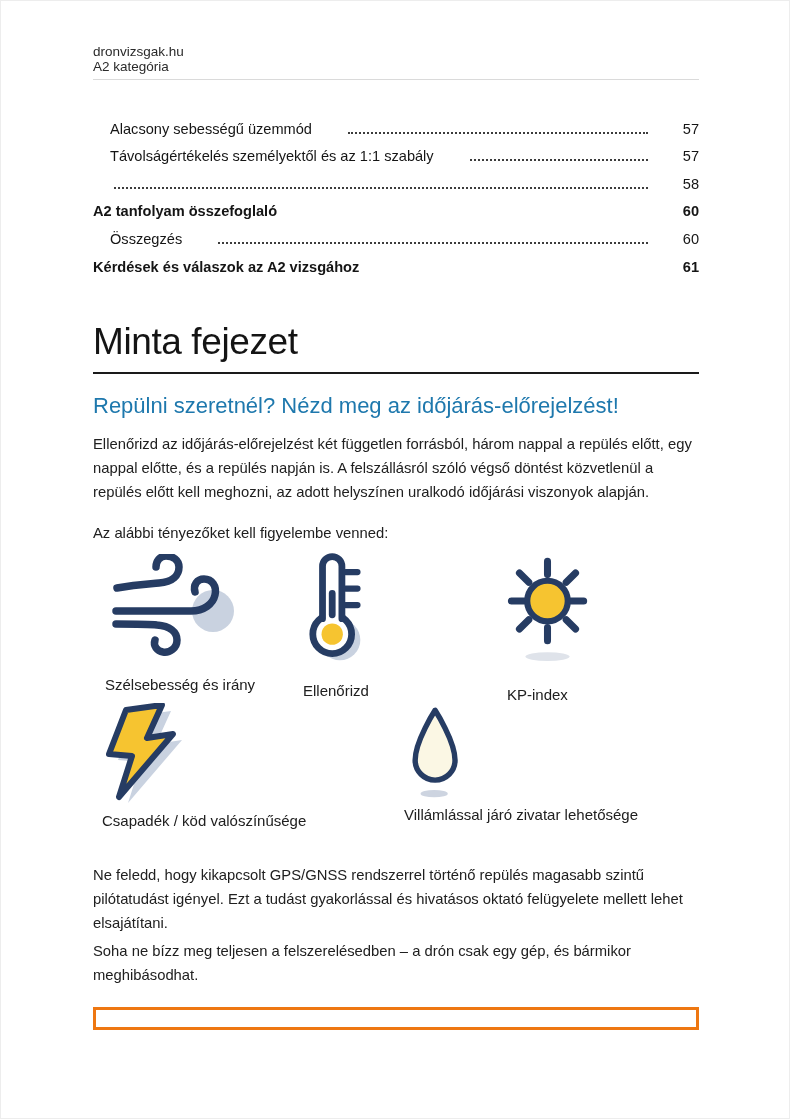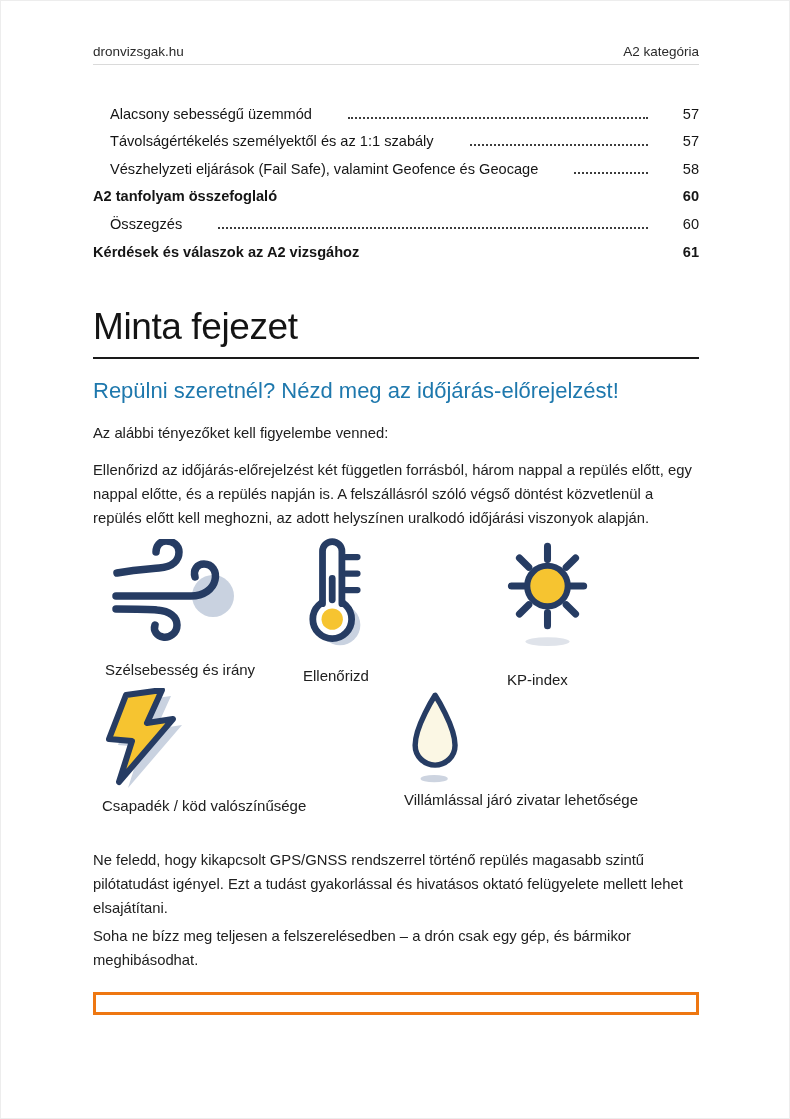--- a/index.html
+++ b/index.html
@@ -7,21 +7,21 @@
     position:relative;
     width:790px; height:1119px;
     box-sizing:border-box;
     padding:44px 91px 0 93px;
     background:#fff;
     box-shadow: inset 0 0 0 1px #ededed;
     font-family:"Liberation Sans", sans-serif;
     color:#1c1c1c;
     overflow:hidden;
   }
-  .header-row { display:flex; justify-content:space-between; font-size:13.5px; color:#2a2a2a; }
+  .header-row { display:flex; justify-content:space-between; font-size:13.5px; color:#2a2a2a;flex-direction:column; }
   .header-rule { border:none; border-top:1px solid #dadada; margin:5px 0 0 0; }
 
   .toc { margin-top:29px; font-size:14.6px; color:#151515; }
   .toc-row { display:flex; align-items:flex-end; height:27.6px; }
   .toc-row.indent { padding-left:17px;gap:32px; }
   .toc-row.bold { font-weight:bold; }
   .toc-label { white-space:nowrap; }
   .toc-dots { flex:1; border-bottom:2px dotted #3c3c3c; margin:0 3px 3px 4px; }
   .toc-fill { flex:1; }
   .toc-page { white-space:nowrap; }
@@ -70,21 +70,20 @@
       <span class="toc-label">Alacsony sebességű üzemmód</span>
       <span class="toc-dots"></span>
       <span class="toc-page">57</span>
     </div>
     <div class="toc-row indent">
       <span class="toc-label">Távolságértékelés személyektől és az 1:1 szabály</span>
       <span class="toc-dots"></span>
       <span class="toc-page">57</span>
     </div>
     <div class="toc-row indent">
-      <span class="toc-label">Vészhelyzeti eljárások (Fail Safe), valamint Geofence és Geocage</span>
       <span class="toc-dots"></span>
       <span class="toc-page">58</span>
     </div>
     <div class="toc-row bold">
       <span class="toc-label">A2 tanfolyam összefoglaló</span>
       <span class="toc-fill"></span>
       <span class="toc-page">60</span>
     </div>
     <div class="toc-row indent">
       <span class="toc-label">Összegzés</span>
@@ -96,23 +95,23 @@
       <span class="toc-fill"></span>
       <span class="toc-page">61</span>
     </div>
   </div>
 
   <div class="chapter-title">Minta fejezet</div>
   <hr class="title-rule">
 
   <div class="subtitle">Repülni szeretnél? Nézd meg az időjárás-előrejelzést!</div>
 
+  <div class="para">Ellenőrizd az időjárás-előrejelzést két független forrásból, három nappal a repülés előtt, egy nappal előtte, és a repülés napján is. A felszállásról szóló végső döntést közvetlenül a repülés előtt kell meghozni, az adott helyszínen uralkodó időjárási viszonyok alapján.</div>
+
   <div class="para intro-line">Az alábbi tényezőket kell figyelembe venned:</div>
-
-  <div class="para">Ellenőrizd az időjárás-előrejelzést két független forrásból, három nappal a repülés előtt, egy nappal előtte, és a repülés napján is. A felszállásról szóló végső döntést közvetlenül a repülés előtt kell meghozni, az adott helyszínen uralkodó időjárási viszonyok alapján.</div>
 
   <div class="factors">
 
     <svg class="factor f-wind-icon" width="135" height="105" viewBox="0 0 135 105">
       <circle cx="108" cy="57" r="21" fill="#c9d2e0"></circle>
       <g fill="none" stroke="#263c63" stroke-width="7.5" stroke-linecap="round">
         <path d="M12 34 C34 30 46 30 54 29 C68 28 74 21 74 13 C74 6 68 2 61 2 C55 2 51 7 51 13"></path>
         <path d="M11 57 L86 57 C99 57 108 50 110 41 C112 32 107 25 99 25 C92 25 88 31 90 38"></path>
         <path d="M11 70 C35 70 44 70 52 71 C65 72 72 78 72 86 C72 94 65 99 58 98 C52 97 48 92 50 86"></path>
       </g>

